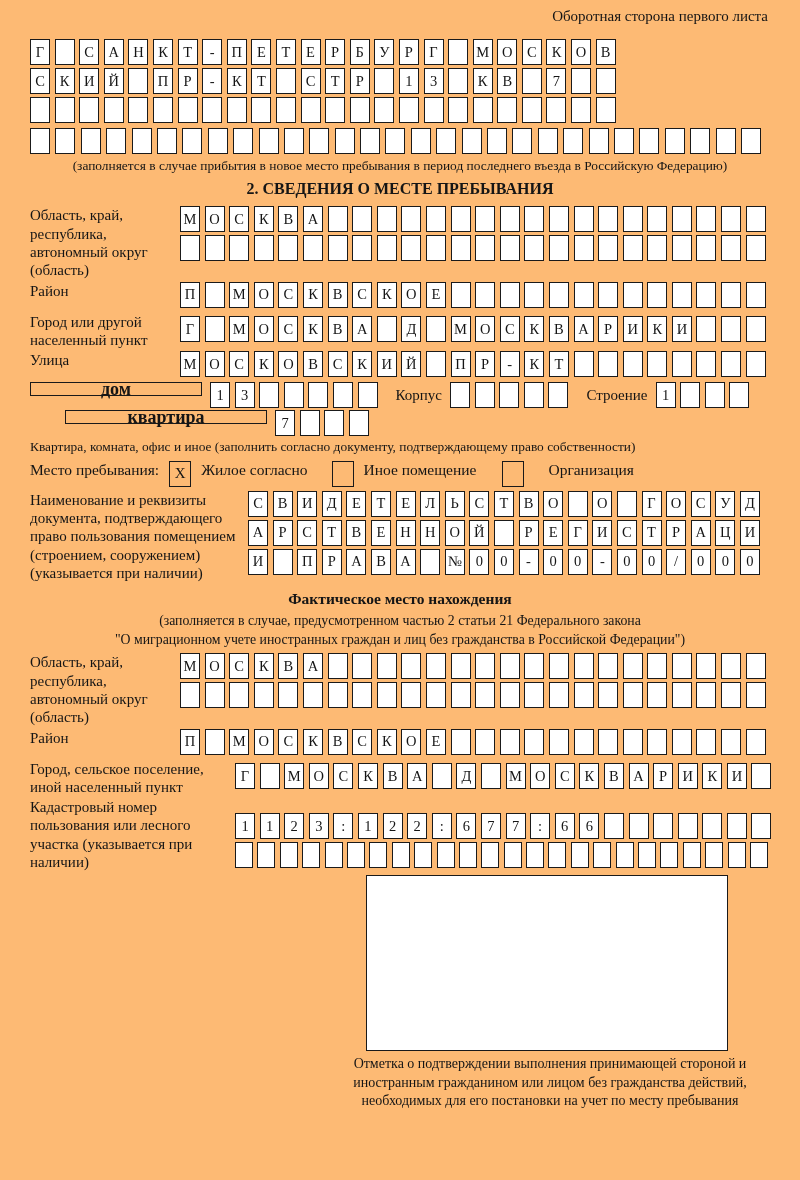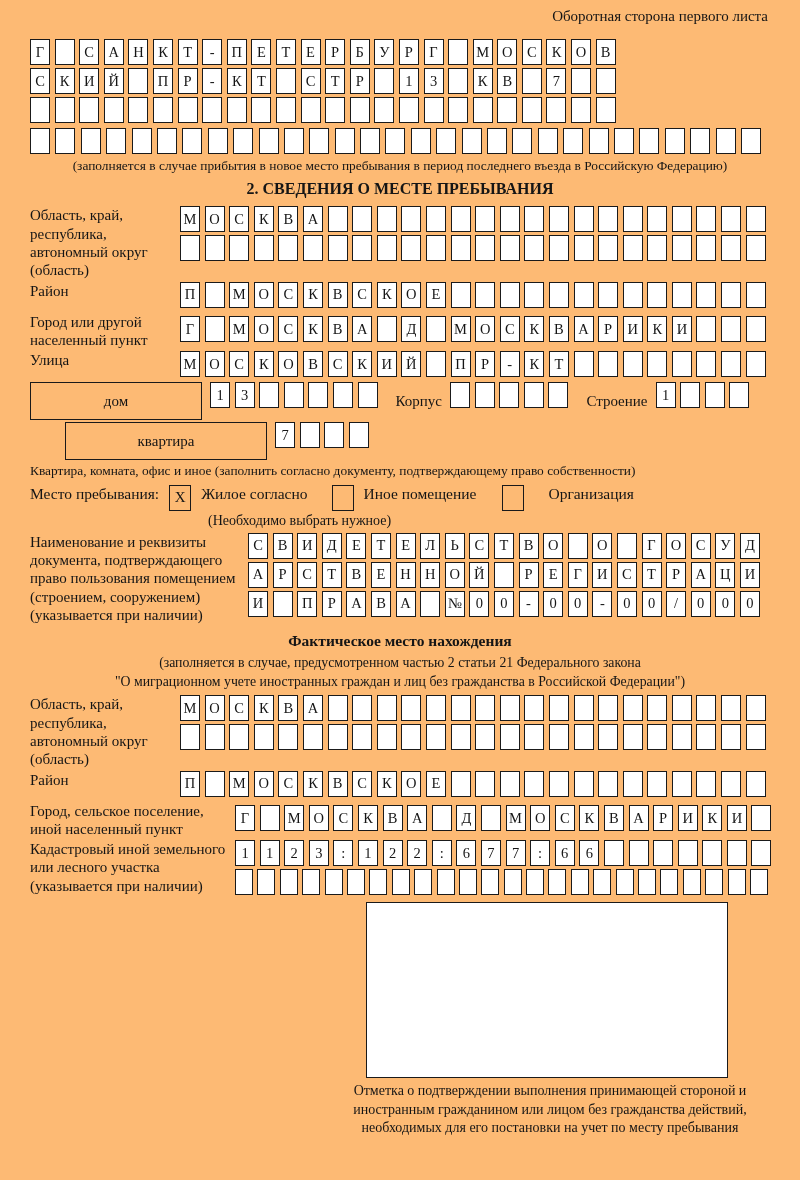--- a/index.html
+++ b/index.html
@@ -23,22 +23,22 @@
   }
   .fullrow{gap:5.4px;}
   .tight{gap:4.4px;}
   .tight .cell{width:18px;}
   .caption{font-size:13.4px;line-height:1.3;margin:1px 0 4px 0;}
   .center{text-align:center;}
   .section-title{font-size:16px;font-weight:bold;text-align:center;margin:6px 0 8px 0;}
   .sub-title{font-size:15.5px;font-weight:bold;text-align:center;margin:8px 0 4px 0;}
   .note-line{font-size:13.8px;text-align:center;line-height:1.35;}
   .labelbox{
-    box-sizing:border-box;height:38px;border:1.6px solid #1a1a1a;
-    display:flex;align-items:center;justify-content:center;font-size:15px;
+    box-sizing:border-box;height:14px;border:1.6px solid #1a1a1a;
+    display:flex;align-items:center;justify-content:center;font-size:18px;font-weight:bold;
   }
   .inline-label{font-size:15px;align-self:center;white-space:nowrap;}
   .checkbox{
     box-sizing:border-box;width:22px;height:26px;border:1.6px solid #1a1a1a;
     display:inline-flex;align-items:center;justify-content:center;
     font-size:15px;vertical-align:middle;
   }
   .stay-row{display:flex;align-items:flex-start;font-size:15.5px;margin:5px 0 2px 0;gap:10px;}
   .stay-note{font-size:14px;margin:0 0 4px 178px;}
   .mb2{margin-bottom:2px;} .mb4{margin-bottom:4px;} .mb6{margin-bottom:6px;}
@@ -364,21 +364,20 @@
 
   <div class="stay-row">
     <span>Место пребывания:</span>
     <span class="checkbox">X</span>
     <span>Жилое согласно</span>
     <span class="checkbox" style="margin-left:14px;"></span>
     <span>Иное помещение</span>
     <span class="checkbox" style="margin-left:16px;"></span>
     <span style="margin-left:14px;">Организация</span>
   </div>
-  <div class="stay-note">(Необходимо выбрать нужное)</div>
 
   <div class="flexrow mt4">
     <div class="label w218">Наименование и реквизиты документа, подтверждающего право пользования помещением (строением, сооружением) (указывается при наличии)</div>
     <div class="rows-col">
       <div class="cellrow">
           <span class="cell">С</span>
           <span class="cell">В</span>
           <span class="cell">И</span>
           <span class="cell">Д</span>
           <span class="cell">Е</span>
@@ -562,21 +561,21 @@
         <span class="cell">А</span>
         <span class="cell">Р</span>
         <span class="cell">И</span>
         <span class="cell">К</span>
         <span class="cell">И</span>
         <span class="cell"></span>
       </div>
   </div>
 
   <div class="flexrow">
-    <div class="label w205">Кадастровый иной земельного или лесного участка (указывается при наличии)</div>
+    <div class="label w205">Кадастровый номер пользования или лесного участка (указывается при наличии)</div>
     <div class="rows-col" style="justify-content:flex-end;">
       <div class="cellrow">
           <span class="cell">1</span>
           <span class="cell">1</span>
           <span class="cell">2</span>
           <span class="cell">3</span>
           <span class="cell">:</span>
           <span class="cell">1</span>
           <span class="cell">2</span>
           <span class="cell">2</span>

